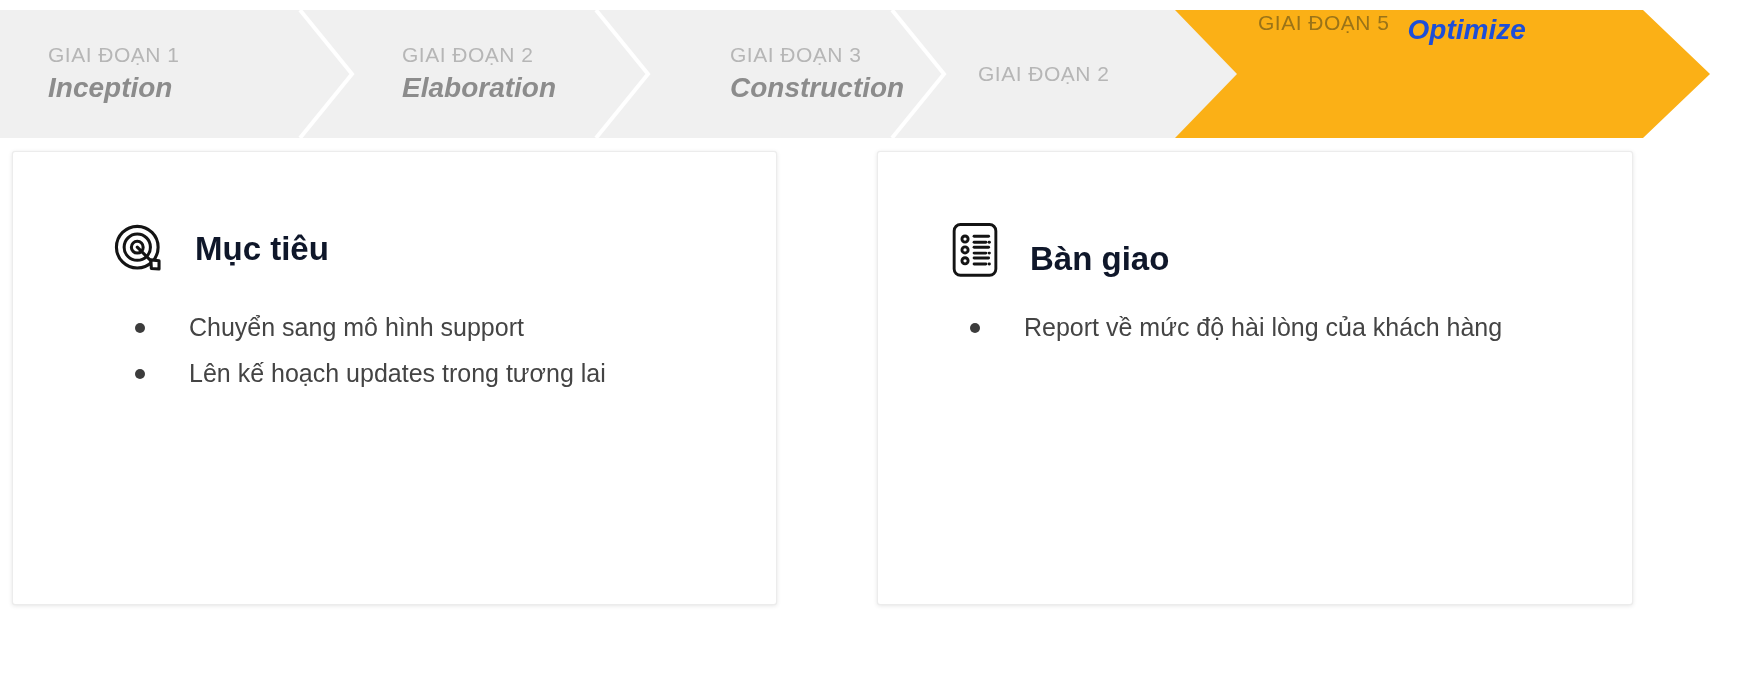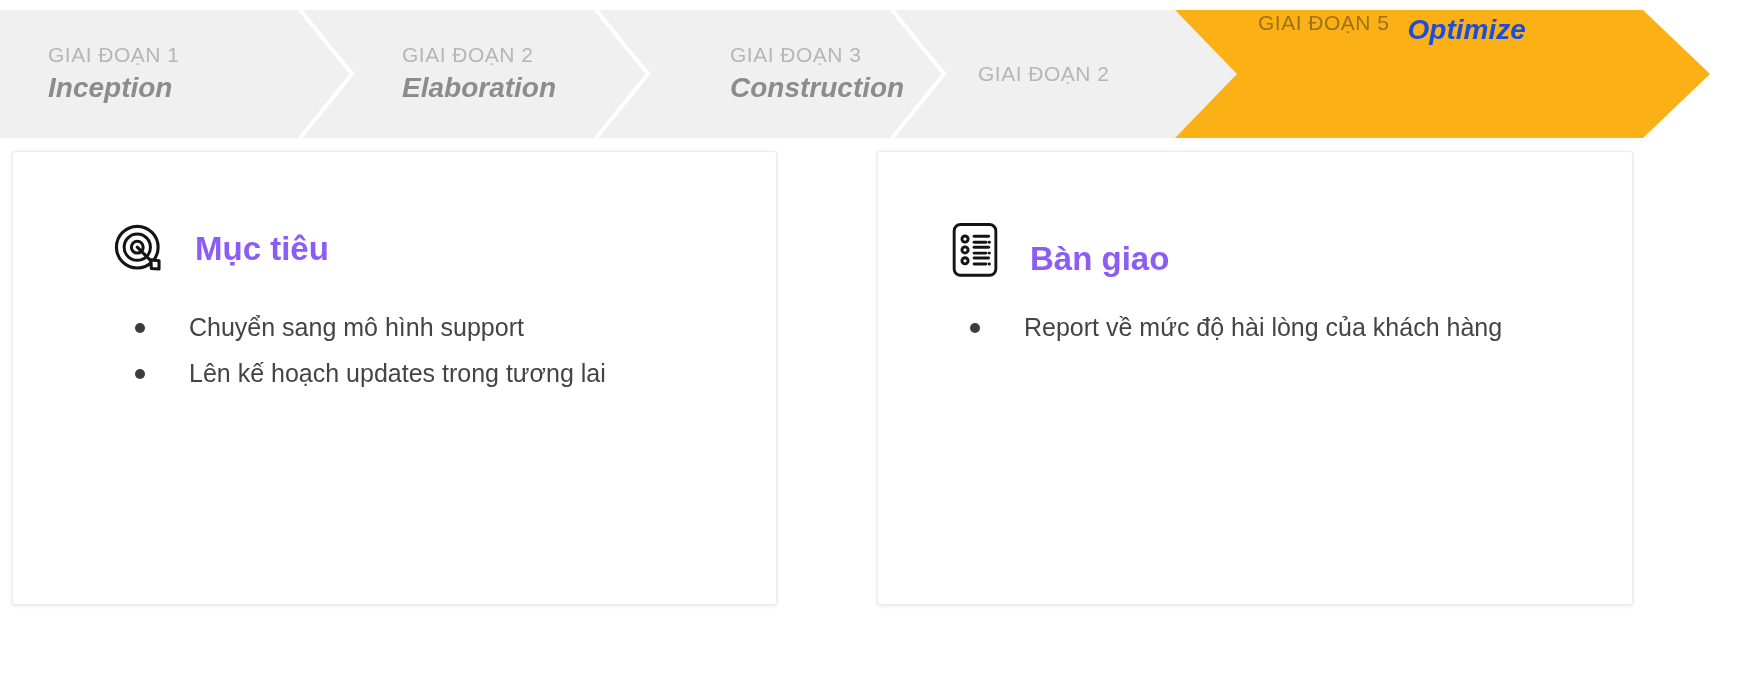--- a/index.html
+++ b/index.html
@@ -64,21 +64,21 @@
   #card-right { left:877px; top:151px; width:756px;  height:454px; }
 
   .card-head {
     position:absolute; left:0; top:0;
     display:flex; align-items:center; gap:26px;
   }
   #card-left  .card-head { left:98px; top:68px; }
   #card-right .card-head { left:68px; top:68px;align-items:flex-end; }
 
   .card-icon { width:58px; height:58px; flex:0 0 58px; display:block; }
-  .card-title { font-size:33px; font-weight:700; color:#8b5cf6; white-space:nowrap; }
+  .card-title { font-size:33px; font-weight:700; color:#0f172a; white-space:nowrap; }
 
   .bullets { position:absolute; list-style:none; }
   #card-left  .bullets { left:108px; top:152px; width:620px; }
   #card-right .bullets { left:78px;  top:152px; width:560px; }
 
   .bullet {
     position:relative;
     font-size:25px; color:#444444; line-height:1.85;
     padding-left:68px;
   }

